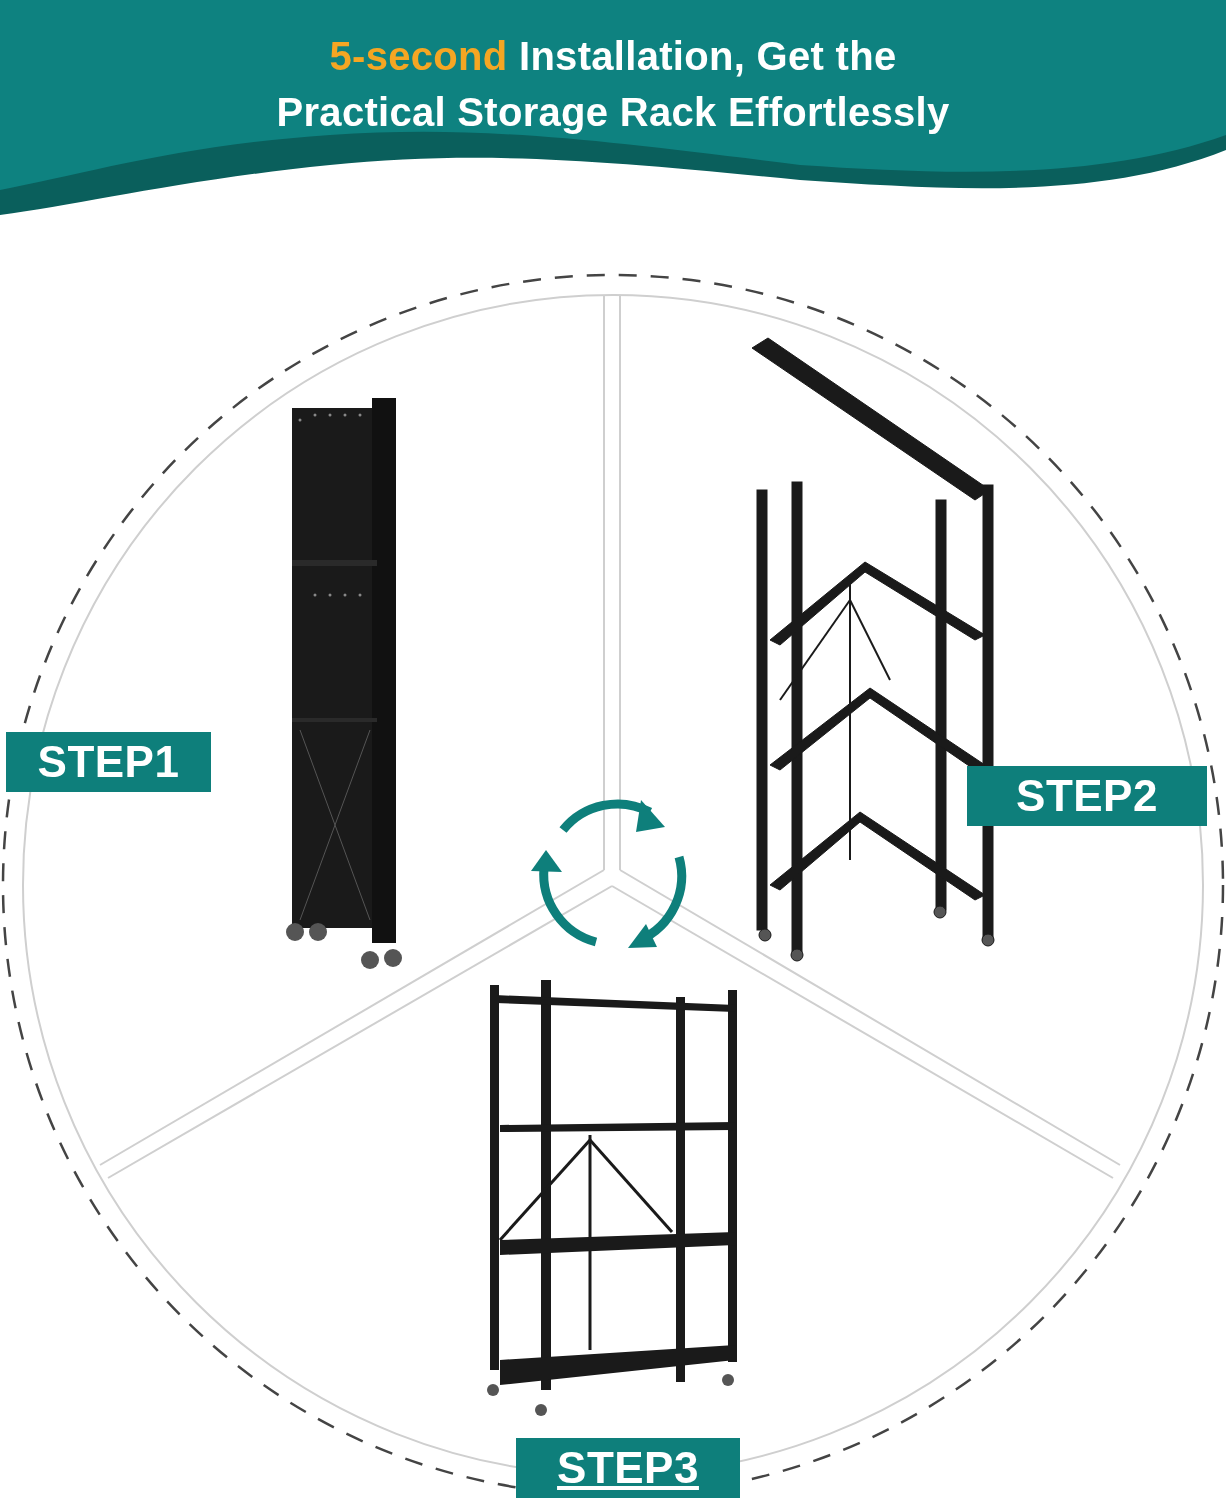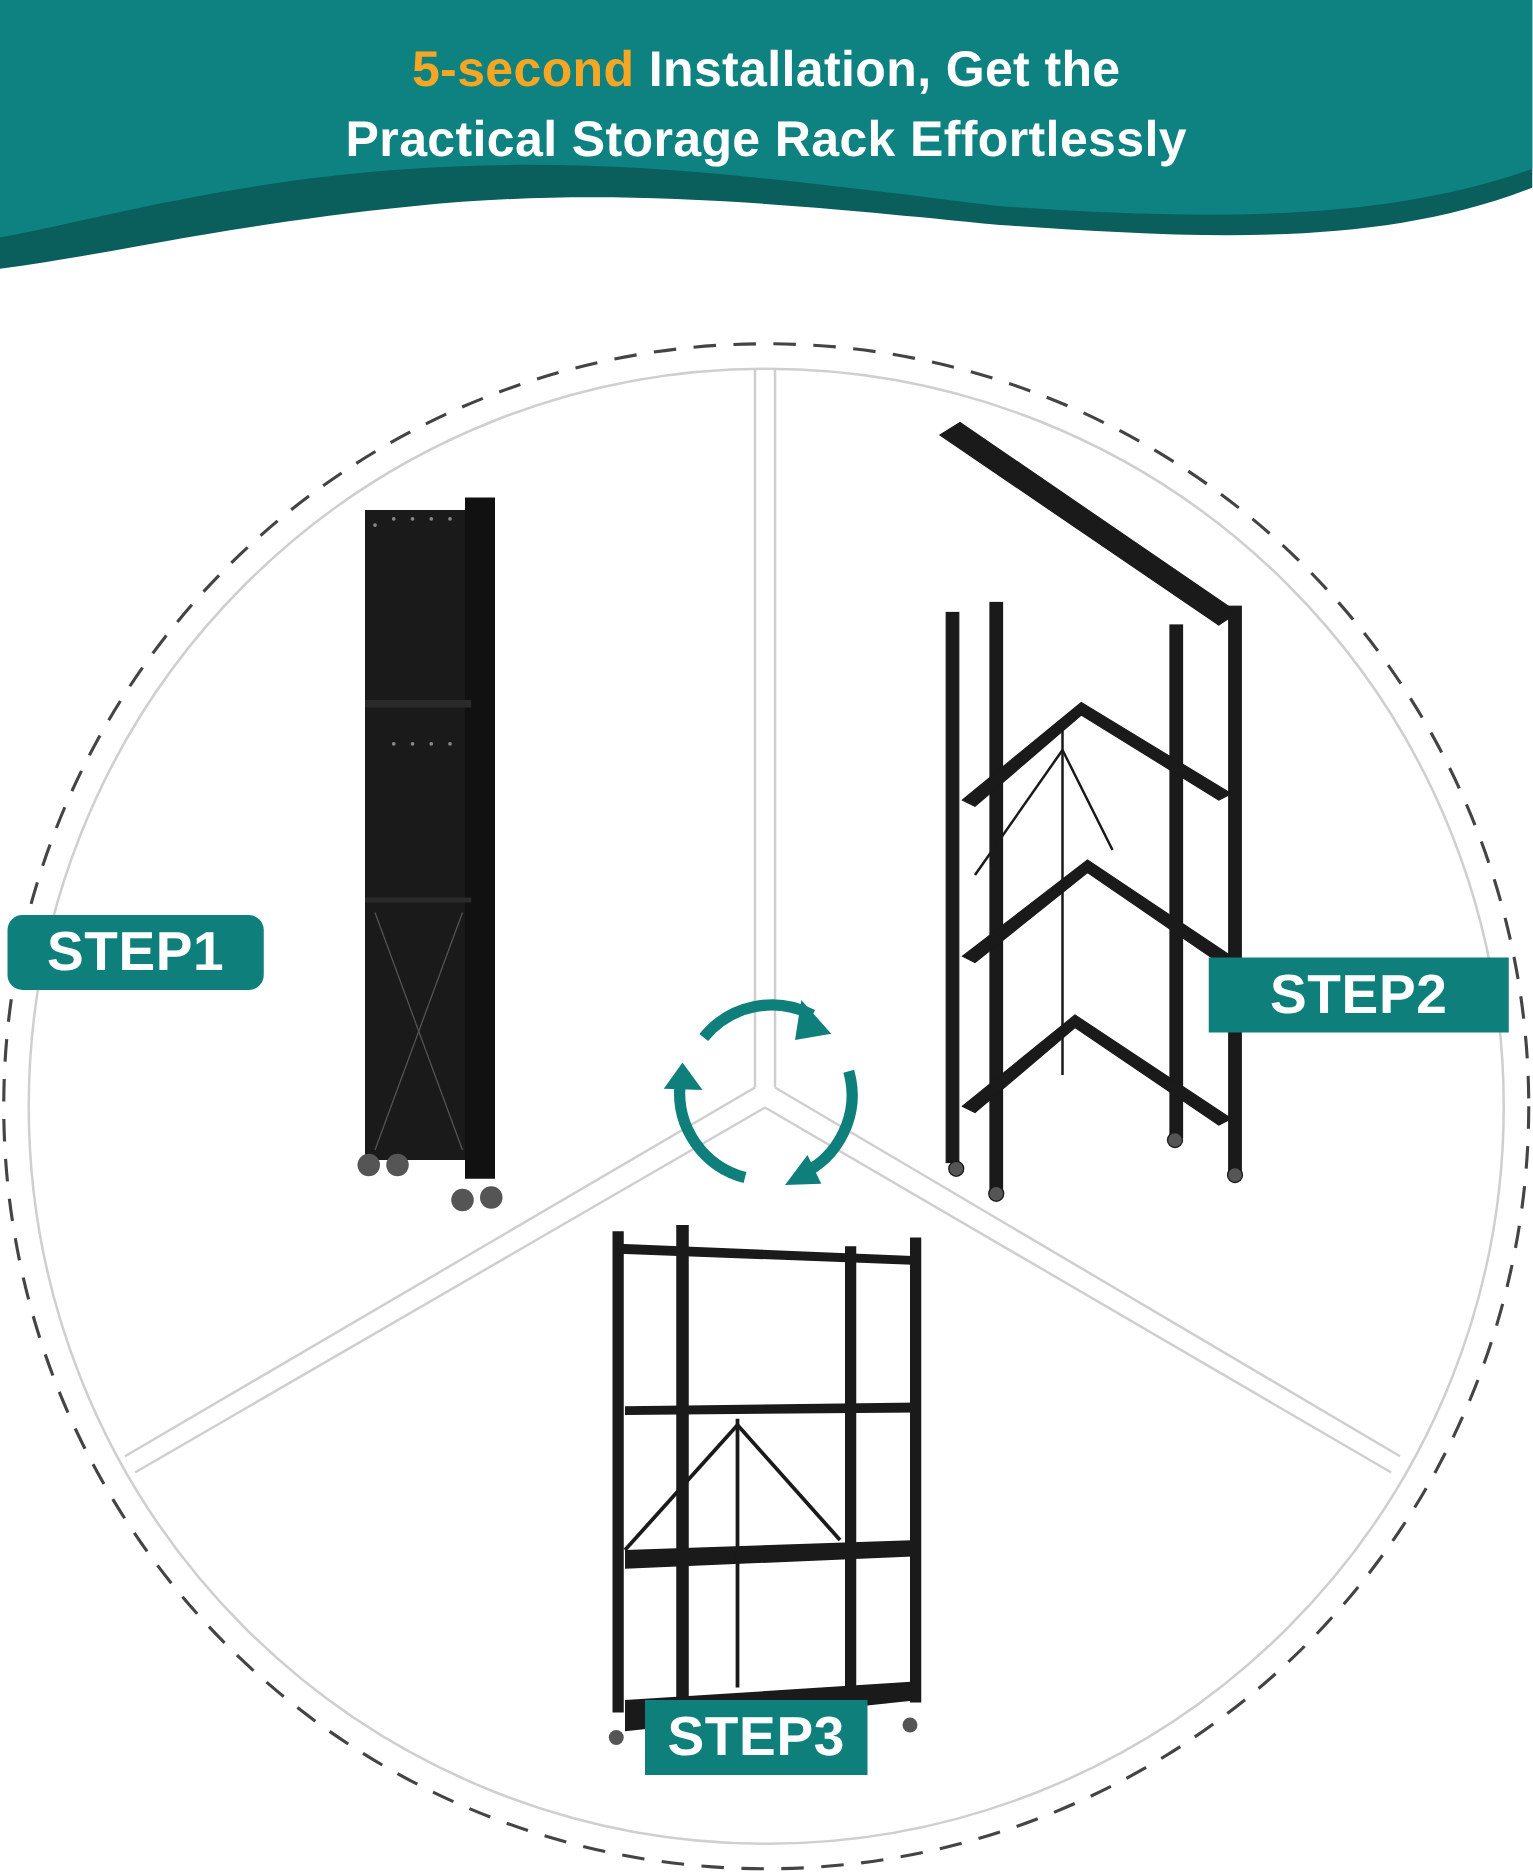--- a/index.html
+++ b/index.html
@@ -115,15 +115,15 @@
     <polygon points="500,1360 735,1345 735,1360 500,1385"></polygon>
     <line x1="590" y1="1135" x2="590" y2="1350" stroke="#1a1a1a" stroke-width="3"></line>
     <line x1="590" y1="1140" x2="500" y2="1240" stroke="#1a1a1a" stroke-width="3"></line>
     <line x1="590" y1="1140" x2="672" y2="1232" stroke="#1a1a1a" stroke-width="3"></line>
     <circle cx="493" cy="1390" r="6" fill="#555"></circle>
       <circle cx="541" cy="1410" r="6" fill="#555"></circle>
     <circle cx="728" cy="1380" r="6" fill="#555"></circle>
   </g>
 </svg>
 
-<div class="step-badge" style="left:6px; top:732px; width:205px;border-radius:12px;">STEP1</div>
+<div class="step-badge" style="left:6px; top:732px; width:205px;">STEP1</div>
 <div class="step-badge" style="left:967px; top:732px; width:240px;margin-top:34px;">STEP2</div>
-<div class="step-badge" style="left:516px; top:1360px; width:178px;">STEP3</div>
+<div class="step-badge" style="left:516px; top:1438px; width:224px;text-decoration:underline;">STEP3</div>
 
 </body></html>

